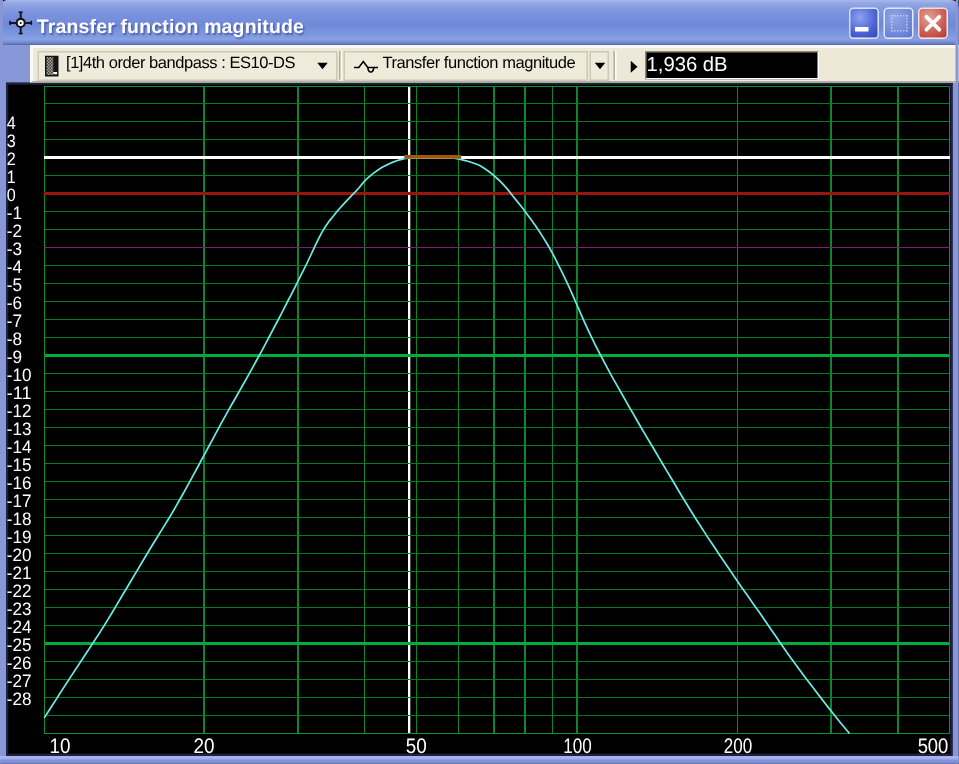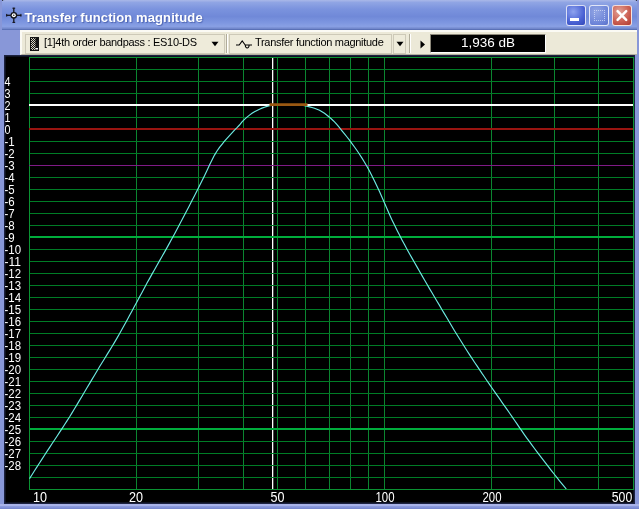--- a/index.html
+++ b/index.html
@@ -22,21 +22,21 @@
   border:1.5px dotted rgba(225,232,252,0.65); }
 #bclose { left:612px; background:radial-gradient(circle at 35% 30%, #e2a398, #cc6155 55%, #b03a30); }
 #toolbar { position:absolute; left:20px; top:30px; width:631px; height:25px;
   background:#ece9d8; border-top:2px solid #fbfaf4; border-left:2px solid #fbfaf4; border-bottom:1px solid #b4b1a0; }
 .combo { position:absolute; top:2px; height:20px; background:#eeebda;
   border:1px solid #cdc9b8; }
 .ctext { position:absolute; top:4px; font-size:11px; color:#000; white-space:nowrap;
   letter-spacing:-0.3px; }
 .vbox { position:absolute; top:2px; height:19px; background:#000;
   border:1px solid #8c887a; border-bottom-color:#fff; border-right-color:#fff;
-  color:#fff; font-size:13.5px; text-align:center; line-height:16.5px; }
+  color:#fff; font-size:13.5px; line-height:16.5px; }
 .sep { position:absolute; top:2px; height:19px; width:2px;
   border-left:1px solid #b0ac9a; border-right:1px solid #fff; }
 #brd { position:absolute; left:0; top:0; width:639px; height:509px; pointer-events:none;
   border-left:2.5px solid #8897d8; border-right:2.5px solid #8897d8; border-bottom:3px solid #8897d8; }
 #bot { position:absolute; left:0; top:504px; width:639px; height:5px;
   background:linear-gradient(#a9b3e9 0%, #a9b3e9 30%, #8494da 55%, #8090d6 80%, #7280c8 100%); }
 </style></head>
 <body>
 <div id="win">
  <div id="plot"></div>

